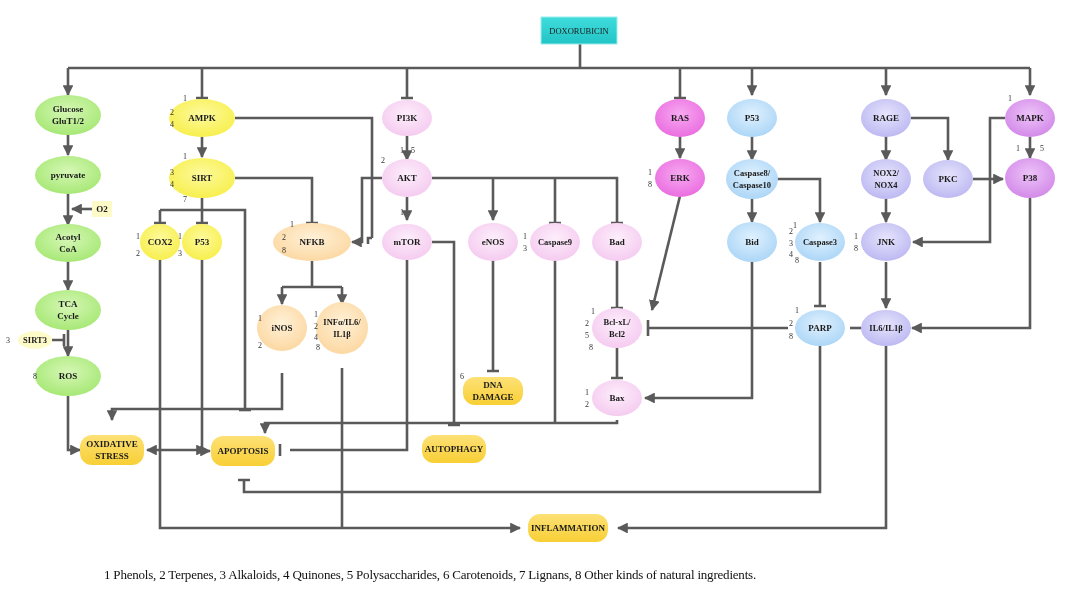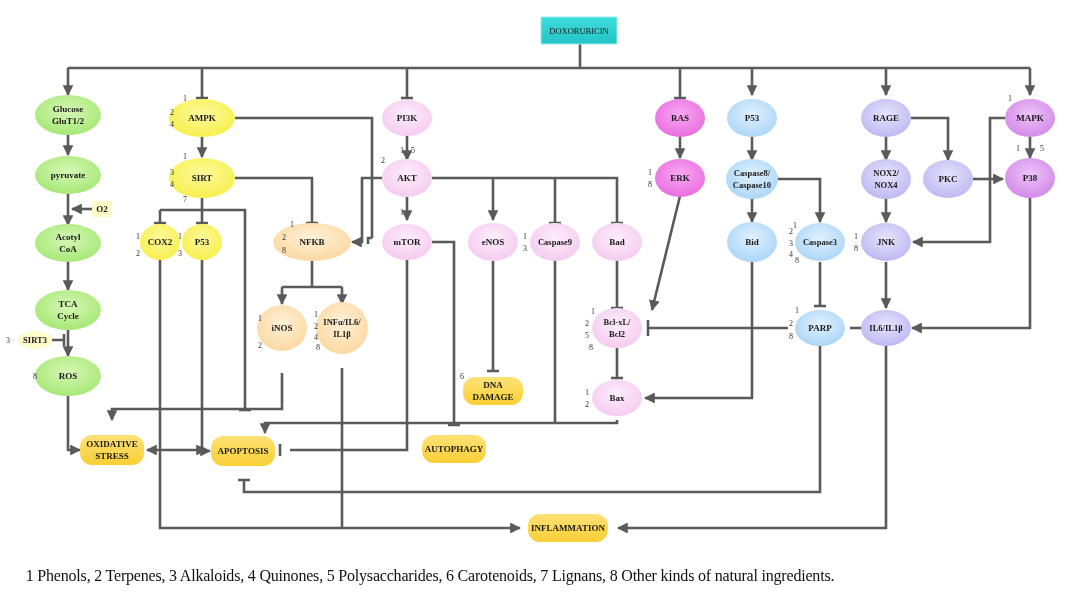--- a/index.html
+++ b/index.html
@@ -1,21 +1,21 @@
 <!DOCTYPE html>
 <html><head>
 <meta charset="utf-8">
 <style>
   html, body { margin: 0; padding: 0; background: #ffffff; }
   body { width: 1080px; height: 608px; position: relative; overflow: hidden; font-family: "Liberation Serif", serif; }
   #diagram { position: absolute; left: 0; top: 0; }
   .edge { stroke: #5a5a5a; stroke-width: 2.6; fill: none; }
   .node-text { font-family: "Liberation Serif", serif; font-weight: bold; fill: #1a1a1a; text-anchor: middle; dominant-baseline: central; }
   .num { font-family: "Liberation Serif", serif; font-size: 8px; fill: #333; text-anchor: middle; dominant-baseline: central; }
-  .legend { position: absolute; left: 0; width: 860px; top: 567px; text-align: center; font-family: "Liberation Serif", serif; font-size: 16px; color: #111; letter-spacing: -0.2px; }
+  .legend { position: absolute; left: 0; width: 860px; top: 567px; text-align: center; font-family: "Liberation Serif", serif; font-size: 13px; color: #111; letter-spacing: -0.2px; }
 </style>
 </head>
 <body>
 
 <svg id="diagram" width="1080" height="560" viewBox="0 0 1080 560">
   <defs>
     <marker id="arr" viewBox="0 0 10 10" refX="9" refY="5" markerWidth="4.2" markerHeight="4.2" orient="auto-start-reverse">
       <path d="M0,0 L10,5 L0,10 z" fill="#5a5a5a"></path>
     </marker>
     <linearGradient id="gSource" x1="0" y1="0" x2="0" y2="1">

